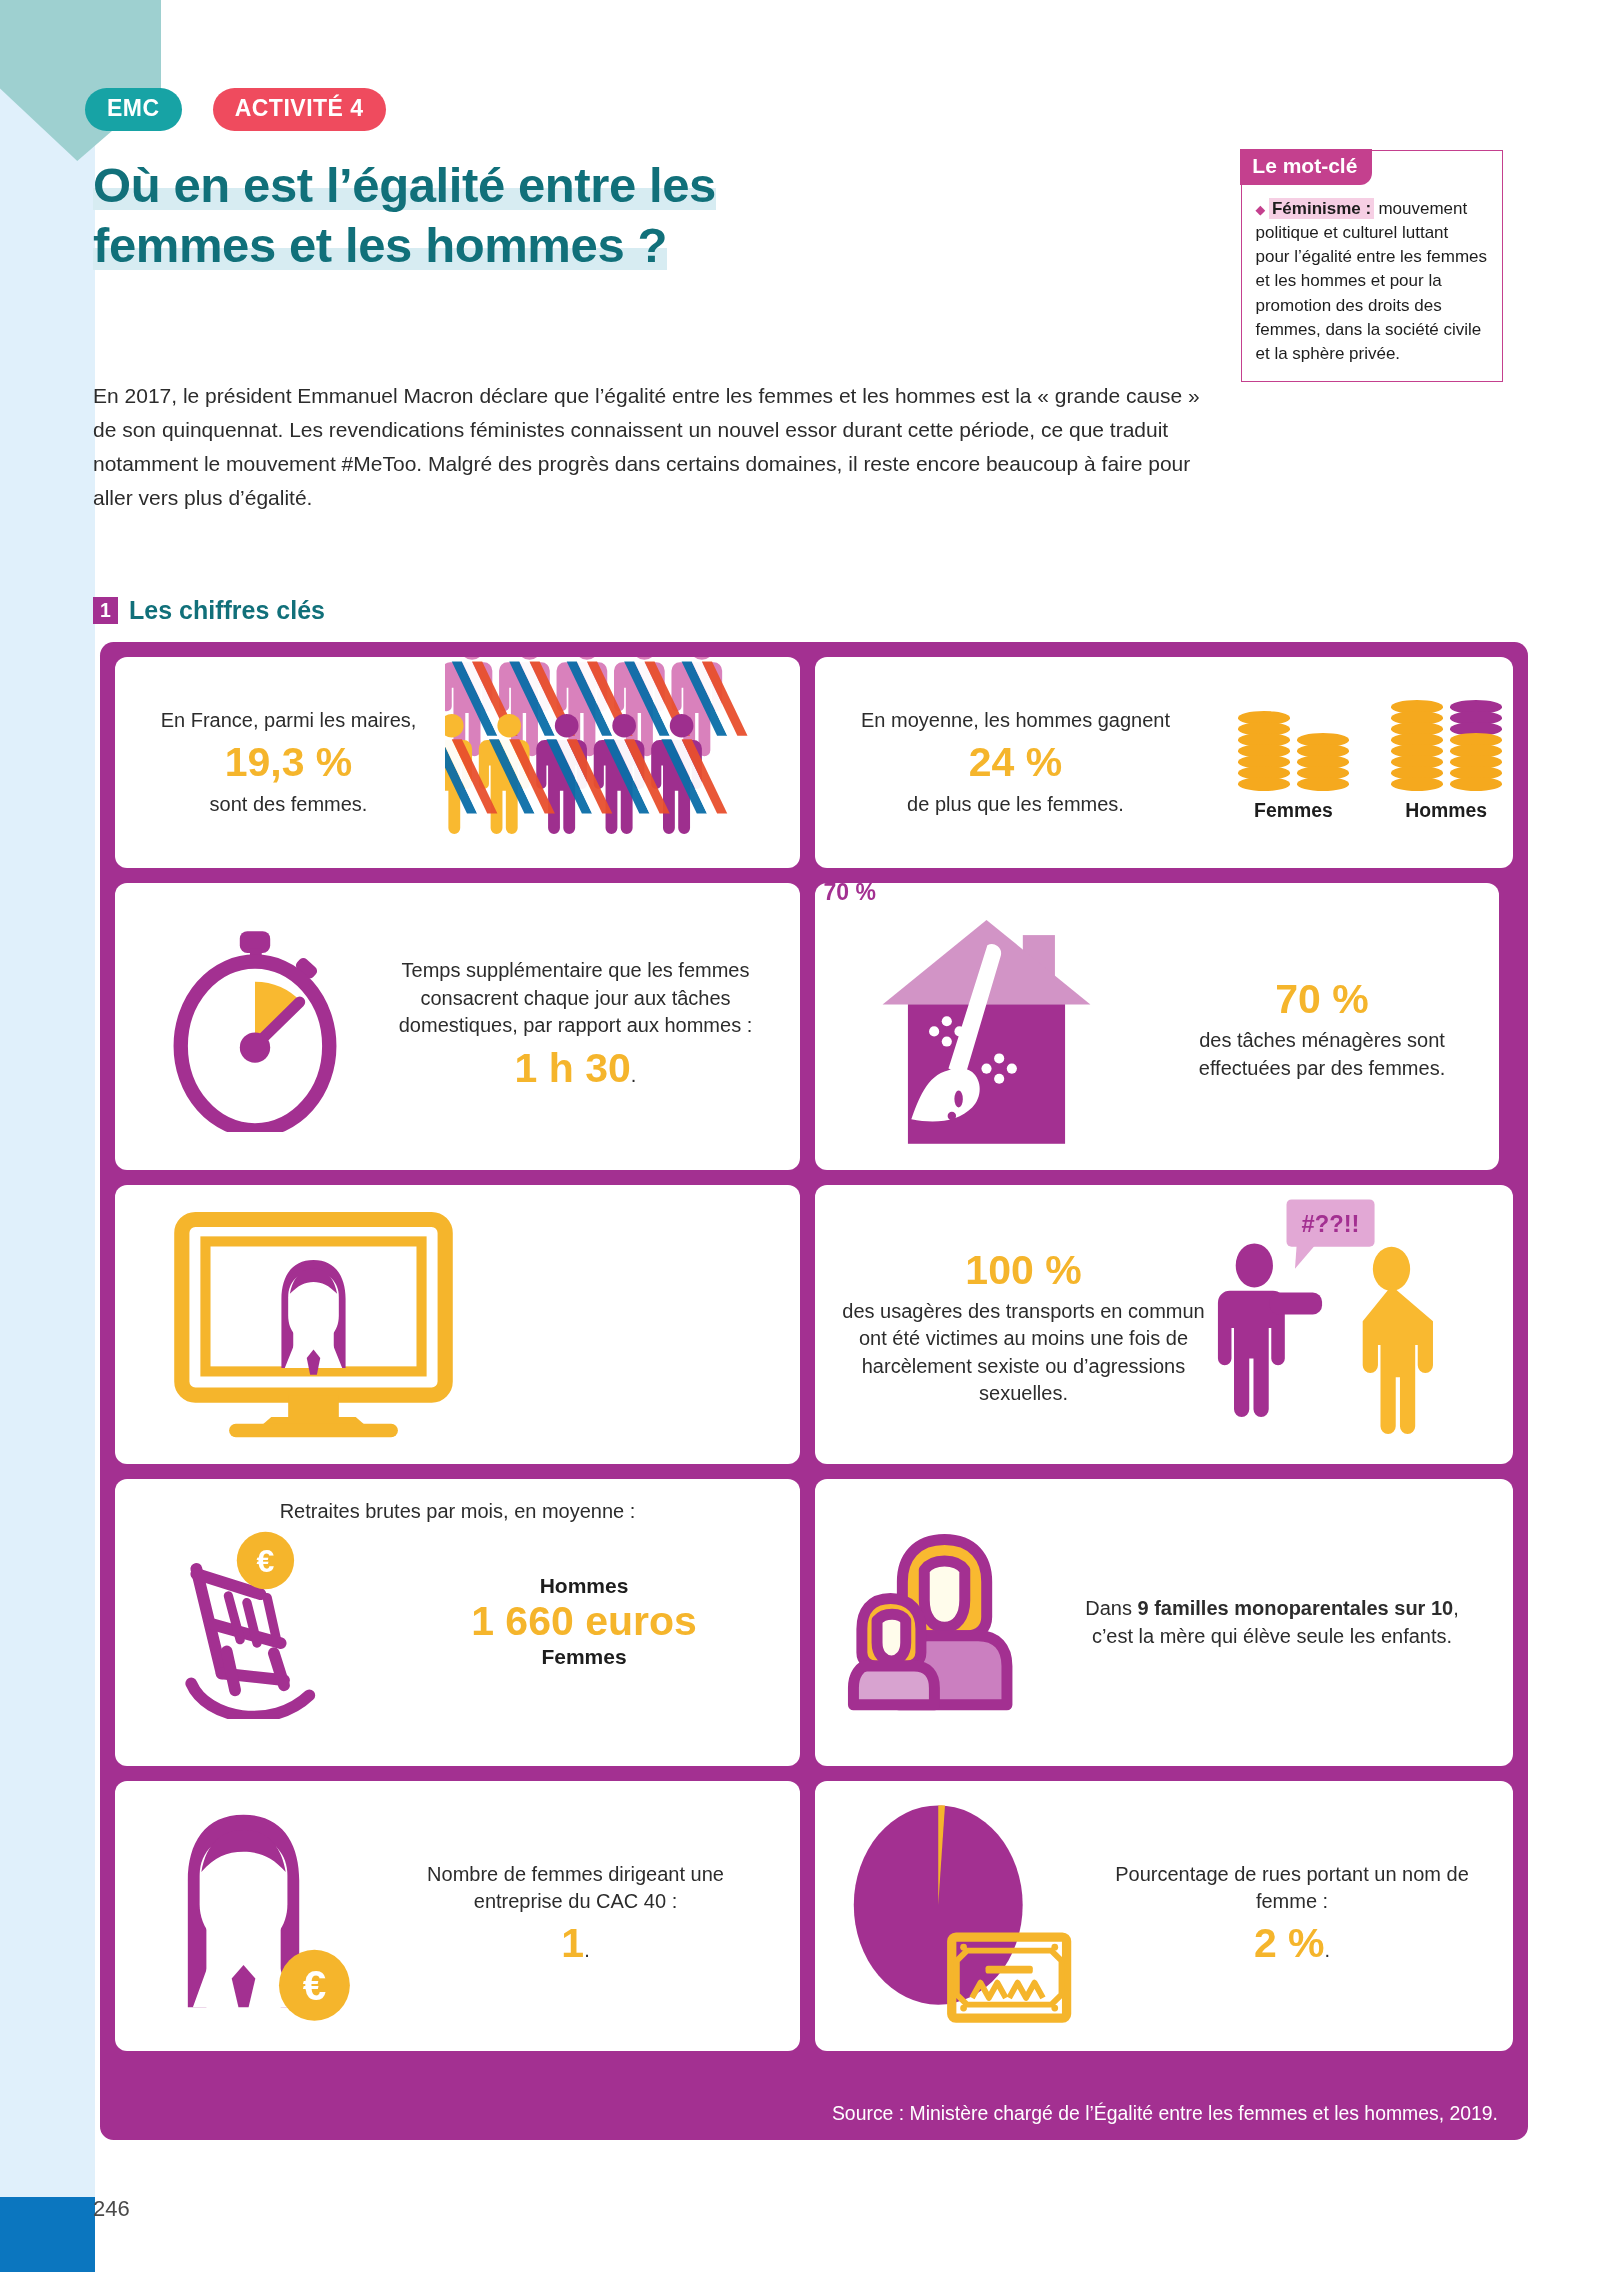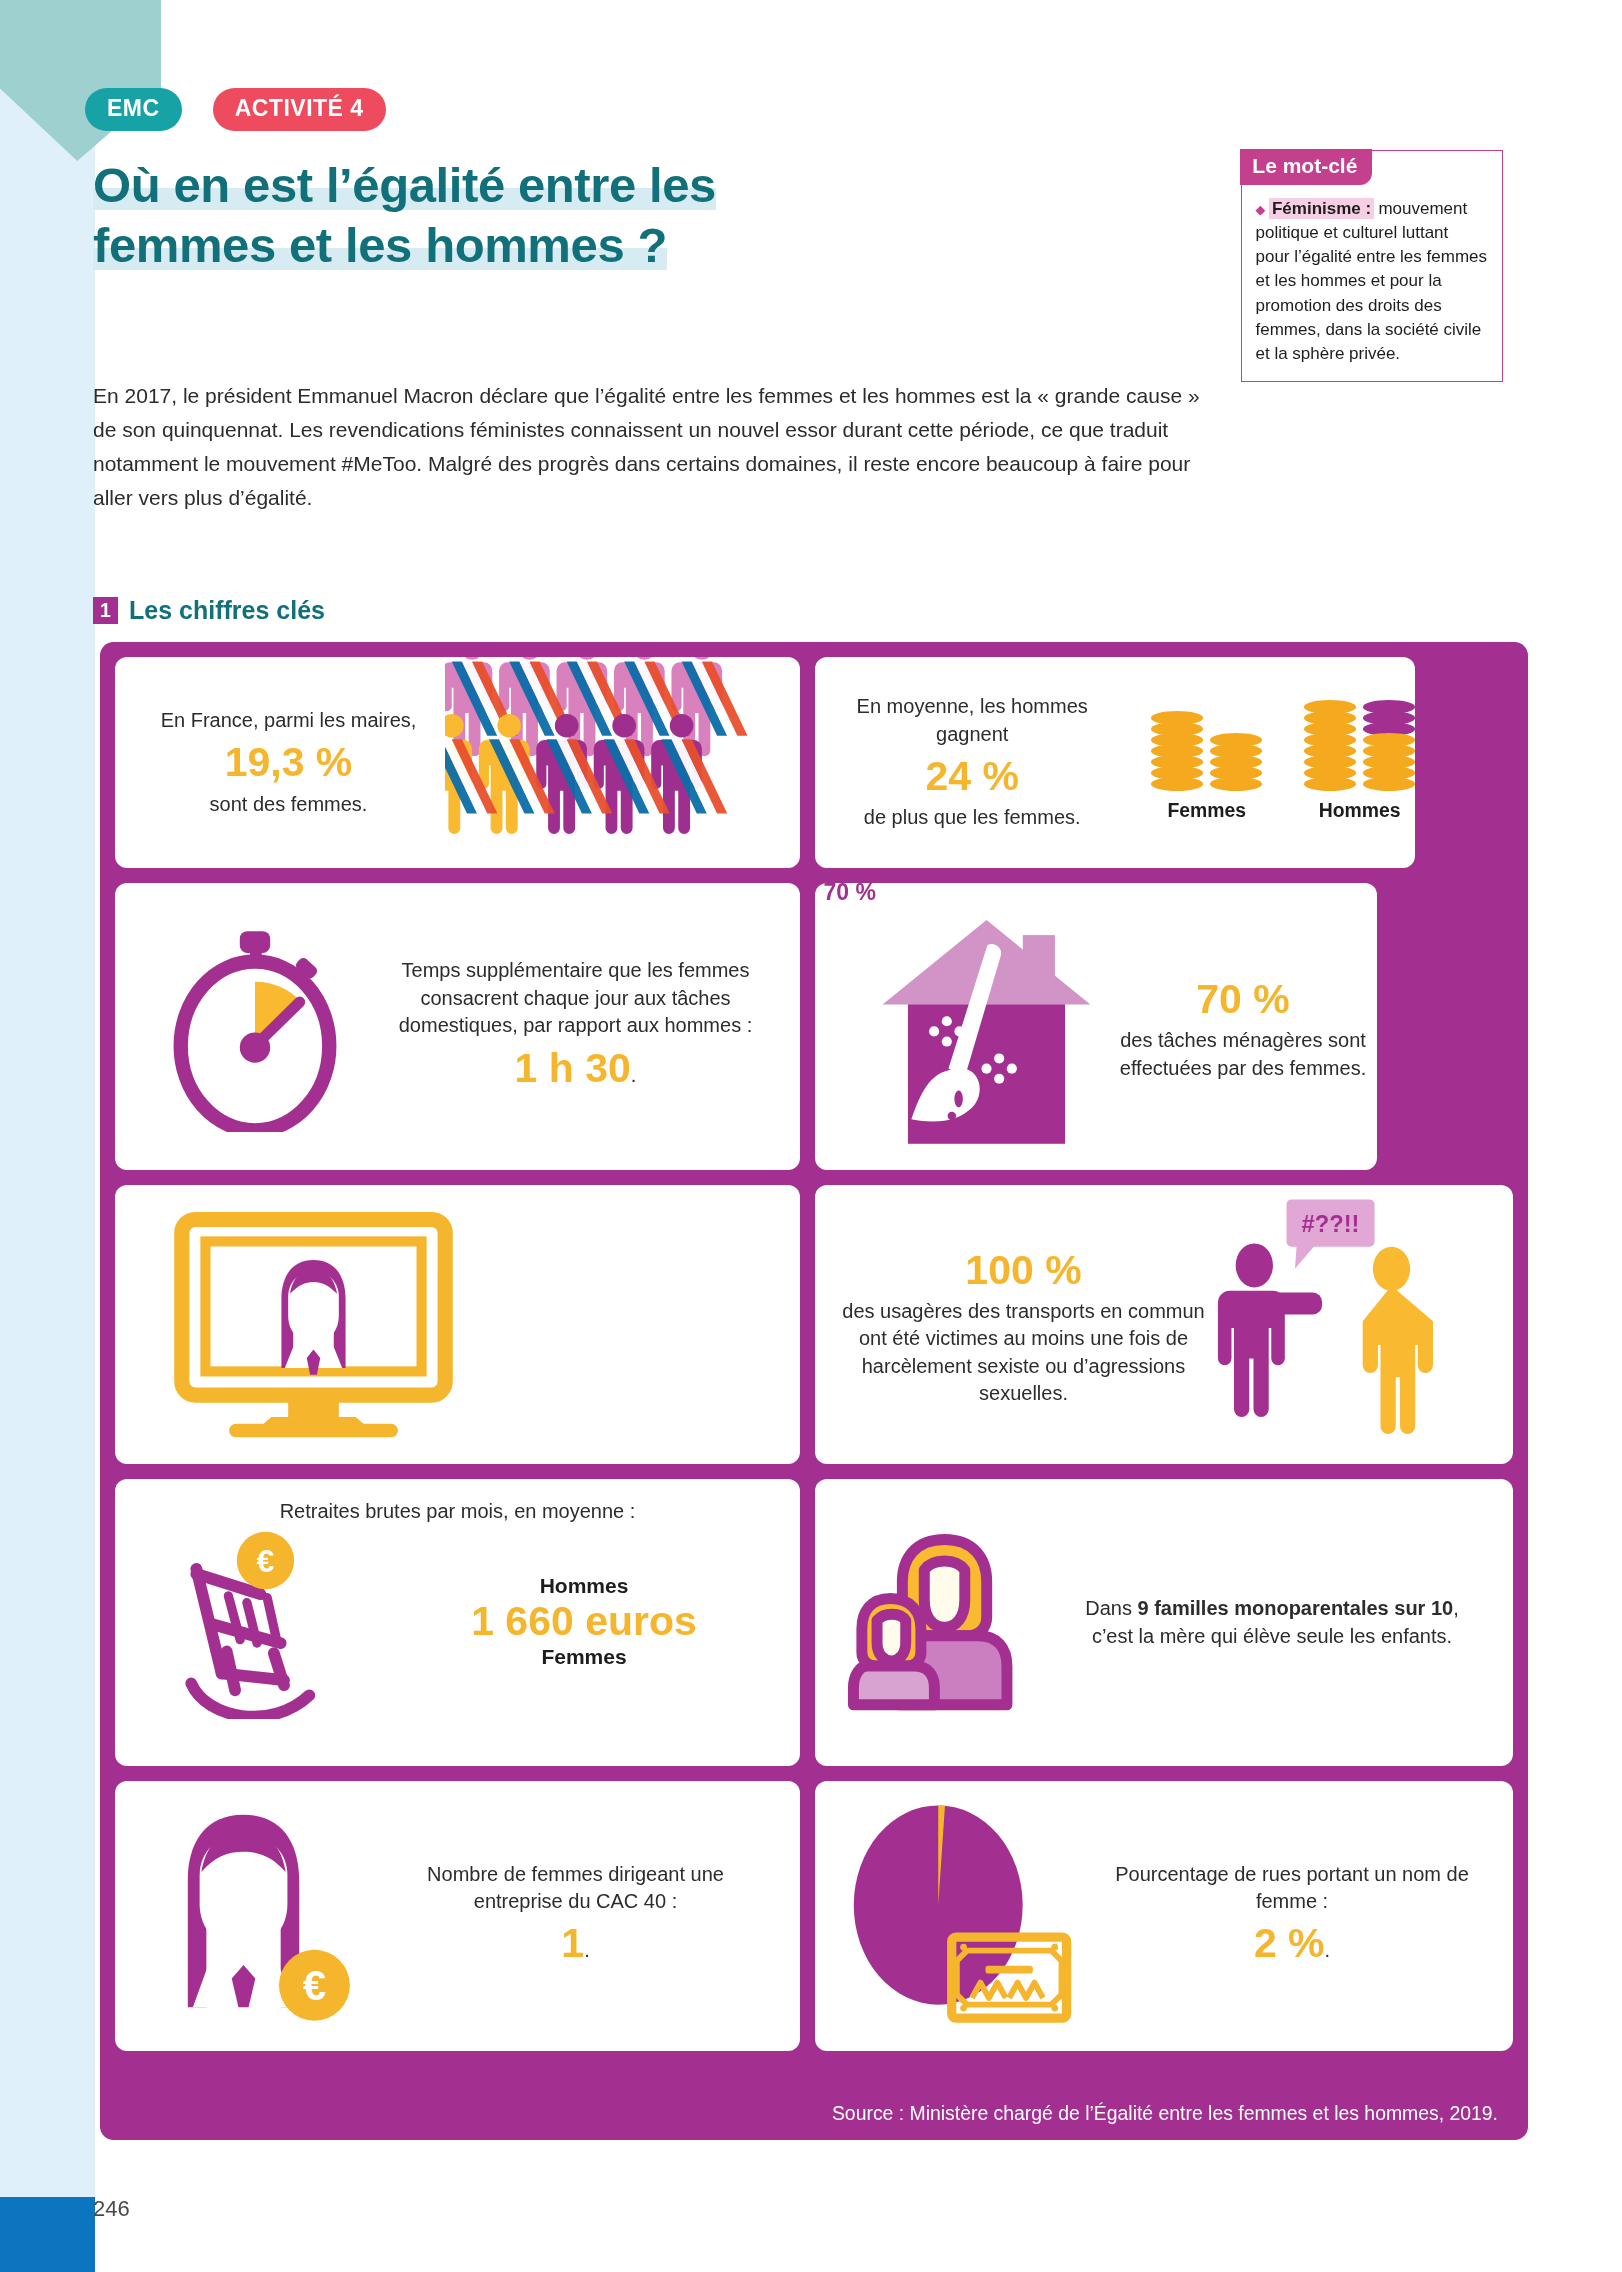--- a/index.html
+++ b/index.html
@@ -192,21 +192,21 @@
                   <use href="#sash" x="-18" y="92"></use>
                   <use href="#sash" x="50" y="92"></use>
                   <use href="#sash" x="118" y="92"></use>
                   <use href="#sash" x="186" y="92"></use>
                   <use href="#sash" x="254" y="92"></use>
                 </g>
             </svg>
           </div>
         </div>
 
-        <div class="card" style="width:600px;">
+        <div class="card" style="width:698px;">
           <div style="width:389px; padding-left:12px;" class="card-txt">
             <div>En moyenne, les hommes gagnent</div>
             <div class="big big-48">24 %</div>
             <div>de plus que les femmes.</div>
           </div>
           <div style="display:flex; gap:42px; padding-left:34px; align-items:flex-end;">
             <div>
               <div class="coins">
                 <div class="coin-col">
                   <div class="coin" style="background:#f5a91e"></div>
@@ -271,21 +271,21 @@
             </svg>
           </div>
           <div style="width:363px;" class="card-txt">
             <div>Temps supplémentaire que les femmes consacrent chaque jour aux tâches domestiques, par rapport aux hommes :</div>
             <div>
               <span class="big big-48">1 h 30</span><span>.</span>
             </div>
           </div>
         </div>
 
-        <div class="card" style="width:562px;">
+        <div class="card" style="width:684px;">
           <div style="width:338px; position:relative;">
             
             <div style="position:absolute; left:8.5px; top:-24px; color:#a33091; font-weight:bold; font-size:23px;">70 %</div>
             <svg width="245" height="245" viewBox="0 0 290 290" style="margin-left:49px;">
               <rect x="188" y="38" width="38" height="68" fill="#d294c6"></rect>
               <polygon points="145,20 268,120 22,120" fill="#d294c6"></polygon>
               <rect x="52" y="120" width="186" height="165" fill="#a33091"></rect>
               <g fill="#ffffff">
                 <circle cx="98" cy="140" r="6"></circle>
                   <circle cx="113" cy="152" r="6"></circle>

